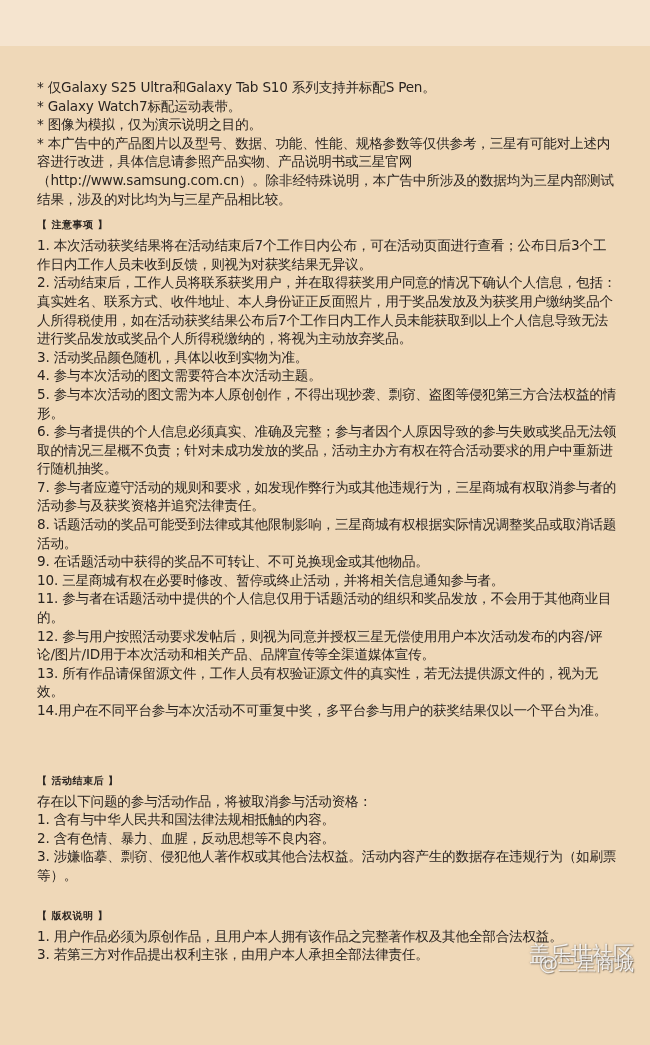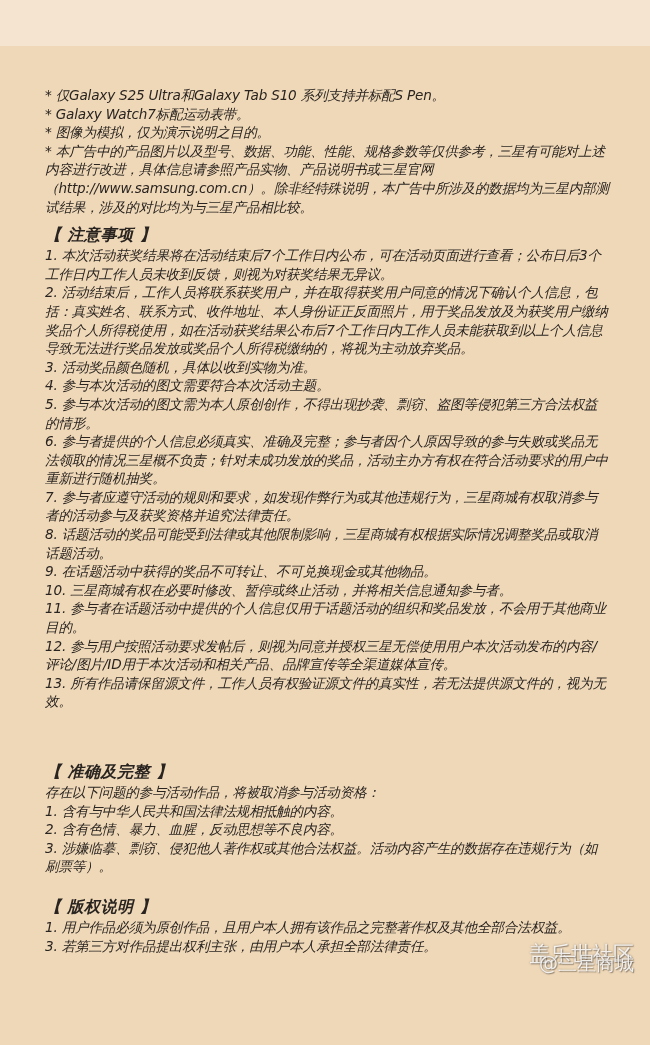--- a/index.html
+++ b/index.html
@@ -27,26 +27,26 @@
       left: 37px;
       top: 78px;
       width: 580px;
       font-size: 13.6px;
       line-height: 18.6px;
       letter-spacing: -0.2px;
     }
     .line { margin: 0; padding: 0; }
     .section-title {
       font-weight: bold;
-      font-size: 16px;
+      font-size: 10px;
       line-height: 22px;
       margin: 0;
       letter-spacing: 0.5px;
     }
-    .section { margin: 8px; font-style: italic; }
+    .section { margin: 0; }
     #sec-notes { margin-top: 6px; }
     #sec-violations { margin-top: 50px; }
     #sec-copyright { margin-top: 20px; }
     .watermark {
       position: absolute;
       right: 16px;
       text-align: right;
       color: rgba(255,255,255,0.85);
       text-shadow: 0 0 2px rgba(90,80,70,0.55), 1px 1px 1px rgba(80,70,60,0.5);
       font-family: "DejaVu Sans", sans-serif;
@@ -84,24 +84,25 @@
     <p class="line">4. 参与本次活动的图文需要符合本次活动主题。</p>
     <p class="line">5. 参与本次活动的图文需为本人原创创作，不得出现抄袭、剽窃、盗图等侵犯第三方合法权益的情形。</p>
     <p class="line">6. 参与者提供的个人信息必须真实、准确及完整；参与者因个人原因导致的参与失败或奖品无法领取的情况三星概不负责；针对未成功发放的奖品，活动主办方有权在符合活动要求的用户中重新进行随机抽奖。</p>
     <p class="line">7. 参与者应遵守活动的规则和要求，如发现作弊行为或其他违规行为，三星商城有权取消参与者的活动参与及获奖资格并追究法律责任。</p>
     <p class="line">8. 话题活动的奖品可能受到法律或其他限制影响，三星商城有权根据实际情况调整奖品或取消话题活动。</p>
     <p class="line">9. 在话题活动中获得的奖品不可转让、不可兑换现金或其他物品。</p>
     <p class="line">10. 三星商城有权在必要时修改、暂停或终止活动，并将相关信息通知参与者。</p>
     <p class="line">11. 参与者在话题活动中提供的个人信息仅用于话题活动的组织和奖品发放，不会用于其他商业目的。</p>
     <p class="line">12. 参与用户按照活动要求发帖后，则视为同意并授权三星无偿使用用户本次活动发布的内容/评论/图片/ID用于本次活动和相关产品、品牌宣传等全渠道媒体宣传。</p>
     <p class="line">13. 所有作品请保留源文件，工作人员有权验证源文件的真实性，若无法提供源文件的，视为无效。</p>
+    <p class="line">14.用户在不同平台参与本次活动不可重复中奖，多平台参与用户的获奖结果仅以一个平台为准。</p>
   </div>
 
   <div class="section" id="sec-violations">
-    <h2 class="section-title">【 准确及完整 】</h2>
+    <h2 class="section-title">【 活动结束后 】</h2>
     <p class="line">存在以下问题的参与活动作品，将被取消参与活动资格：</p>
     <p class="line">1. 含有与中华人民共和国法律法规相抵触的内容。</p>
     <p class="line">2. 含有色情、暴力、血腥，反动思想等不良内容。</p>
     <p class="line">3. 涉嫌临摹、剽窃、侵犯他人著作权或其他合法权益。活动内容产生的数据存在违规行为（如刷票等）。</p>
   </div>
 
   <div class="section" id="sec-copyright">
     <h2 class="section-title">【 版权说明 】</h2>
     <p class="line">1. 用户作品必须为原创作品，且用户本人拥有该作品之完整著作权及其他全部合法权益。</p>
     <p class="line">3. 若第三方对作品提出权利主张，由用户本人承担全部法律责任。</p>

